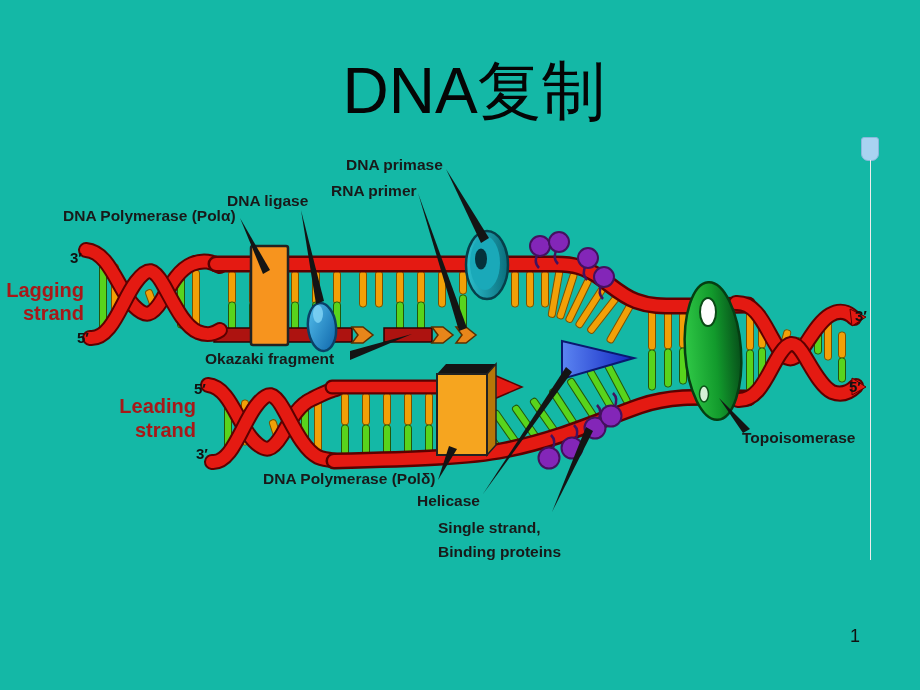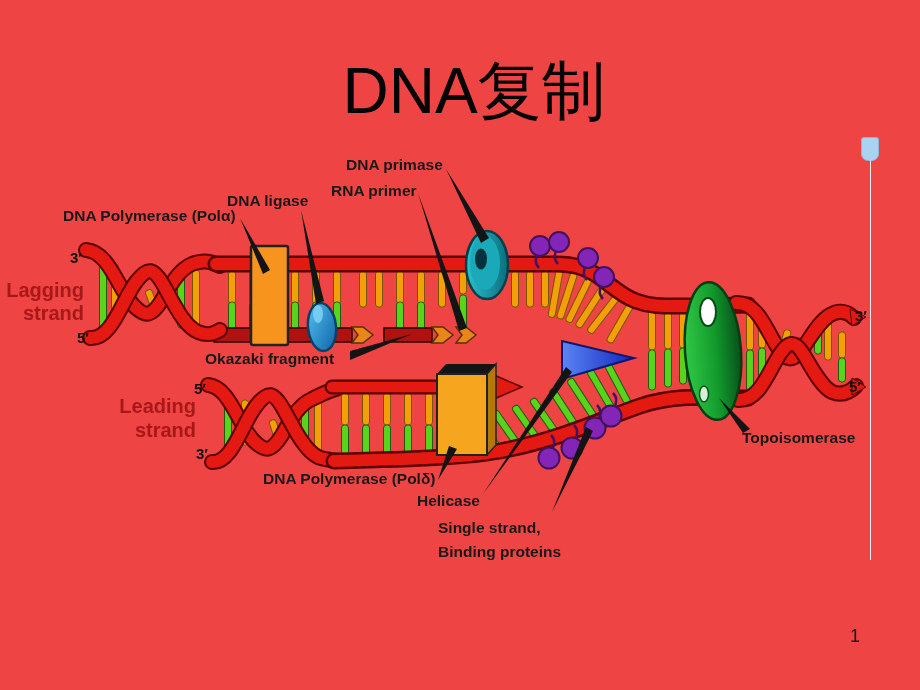--- a/index.html
+++ b/index.html
@@ -1,16 +1,16 @@
 <!DOCTYPE html>
 <html><head>
 <meta charset="utf-8">
 <style>
   html,body{margin:0;padding:0;background:#fff;}
-  .slide{position:relative;width:920px;height:690px;background:#ef4444;overflow:hidden;
+  .slide{position:relative;width:920px;height:690px;background:#14b8a6;overflow:hidden;
          font-family:"Liberation Sans",sans-serif;}
   .title{position:absolute;left:0;right:0;top:48px;text-align:center;font-size:64px;
          color:#050505;transform:translateX(14px);white-space:nowrap;}
   .t-lat{font-family:"Liberation Sans","DejaVu Sans",sans-serif;}
   .t-cjk{font-family:"Liberation Serif","DejaVu Serif",serif;}
   .pagenum{position:absolute;left:850px;top:626px;font-size:18px;color:#111;}
   .scroll-tab{position:absolute;left:861px;top:137px;width:16px;height:22px;
               background:#A9D3F1;border:1px solid #8ab8dc;border-radius:3px 3px 7px 7px;}
   .vline{position:absolute;left:870px;top:160px;width:1px;height:400px;background:#ededed;}
   svg{position:absolute;left:0;top:0;}

